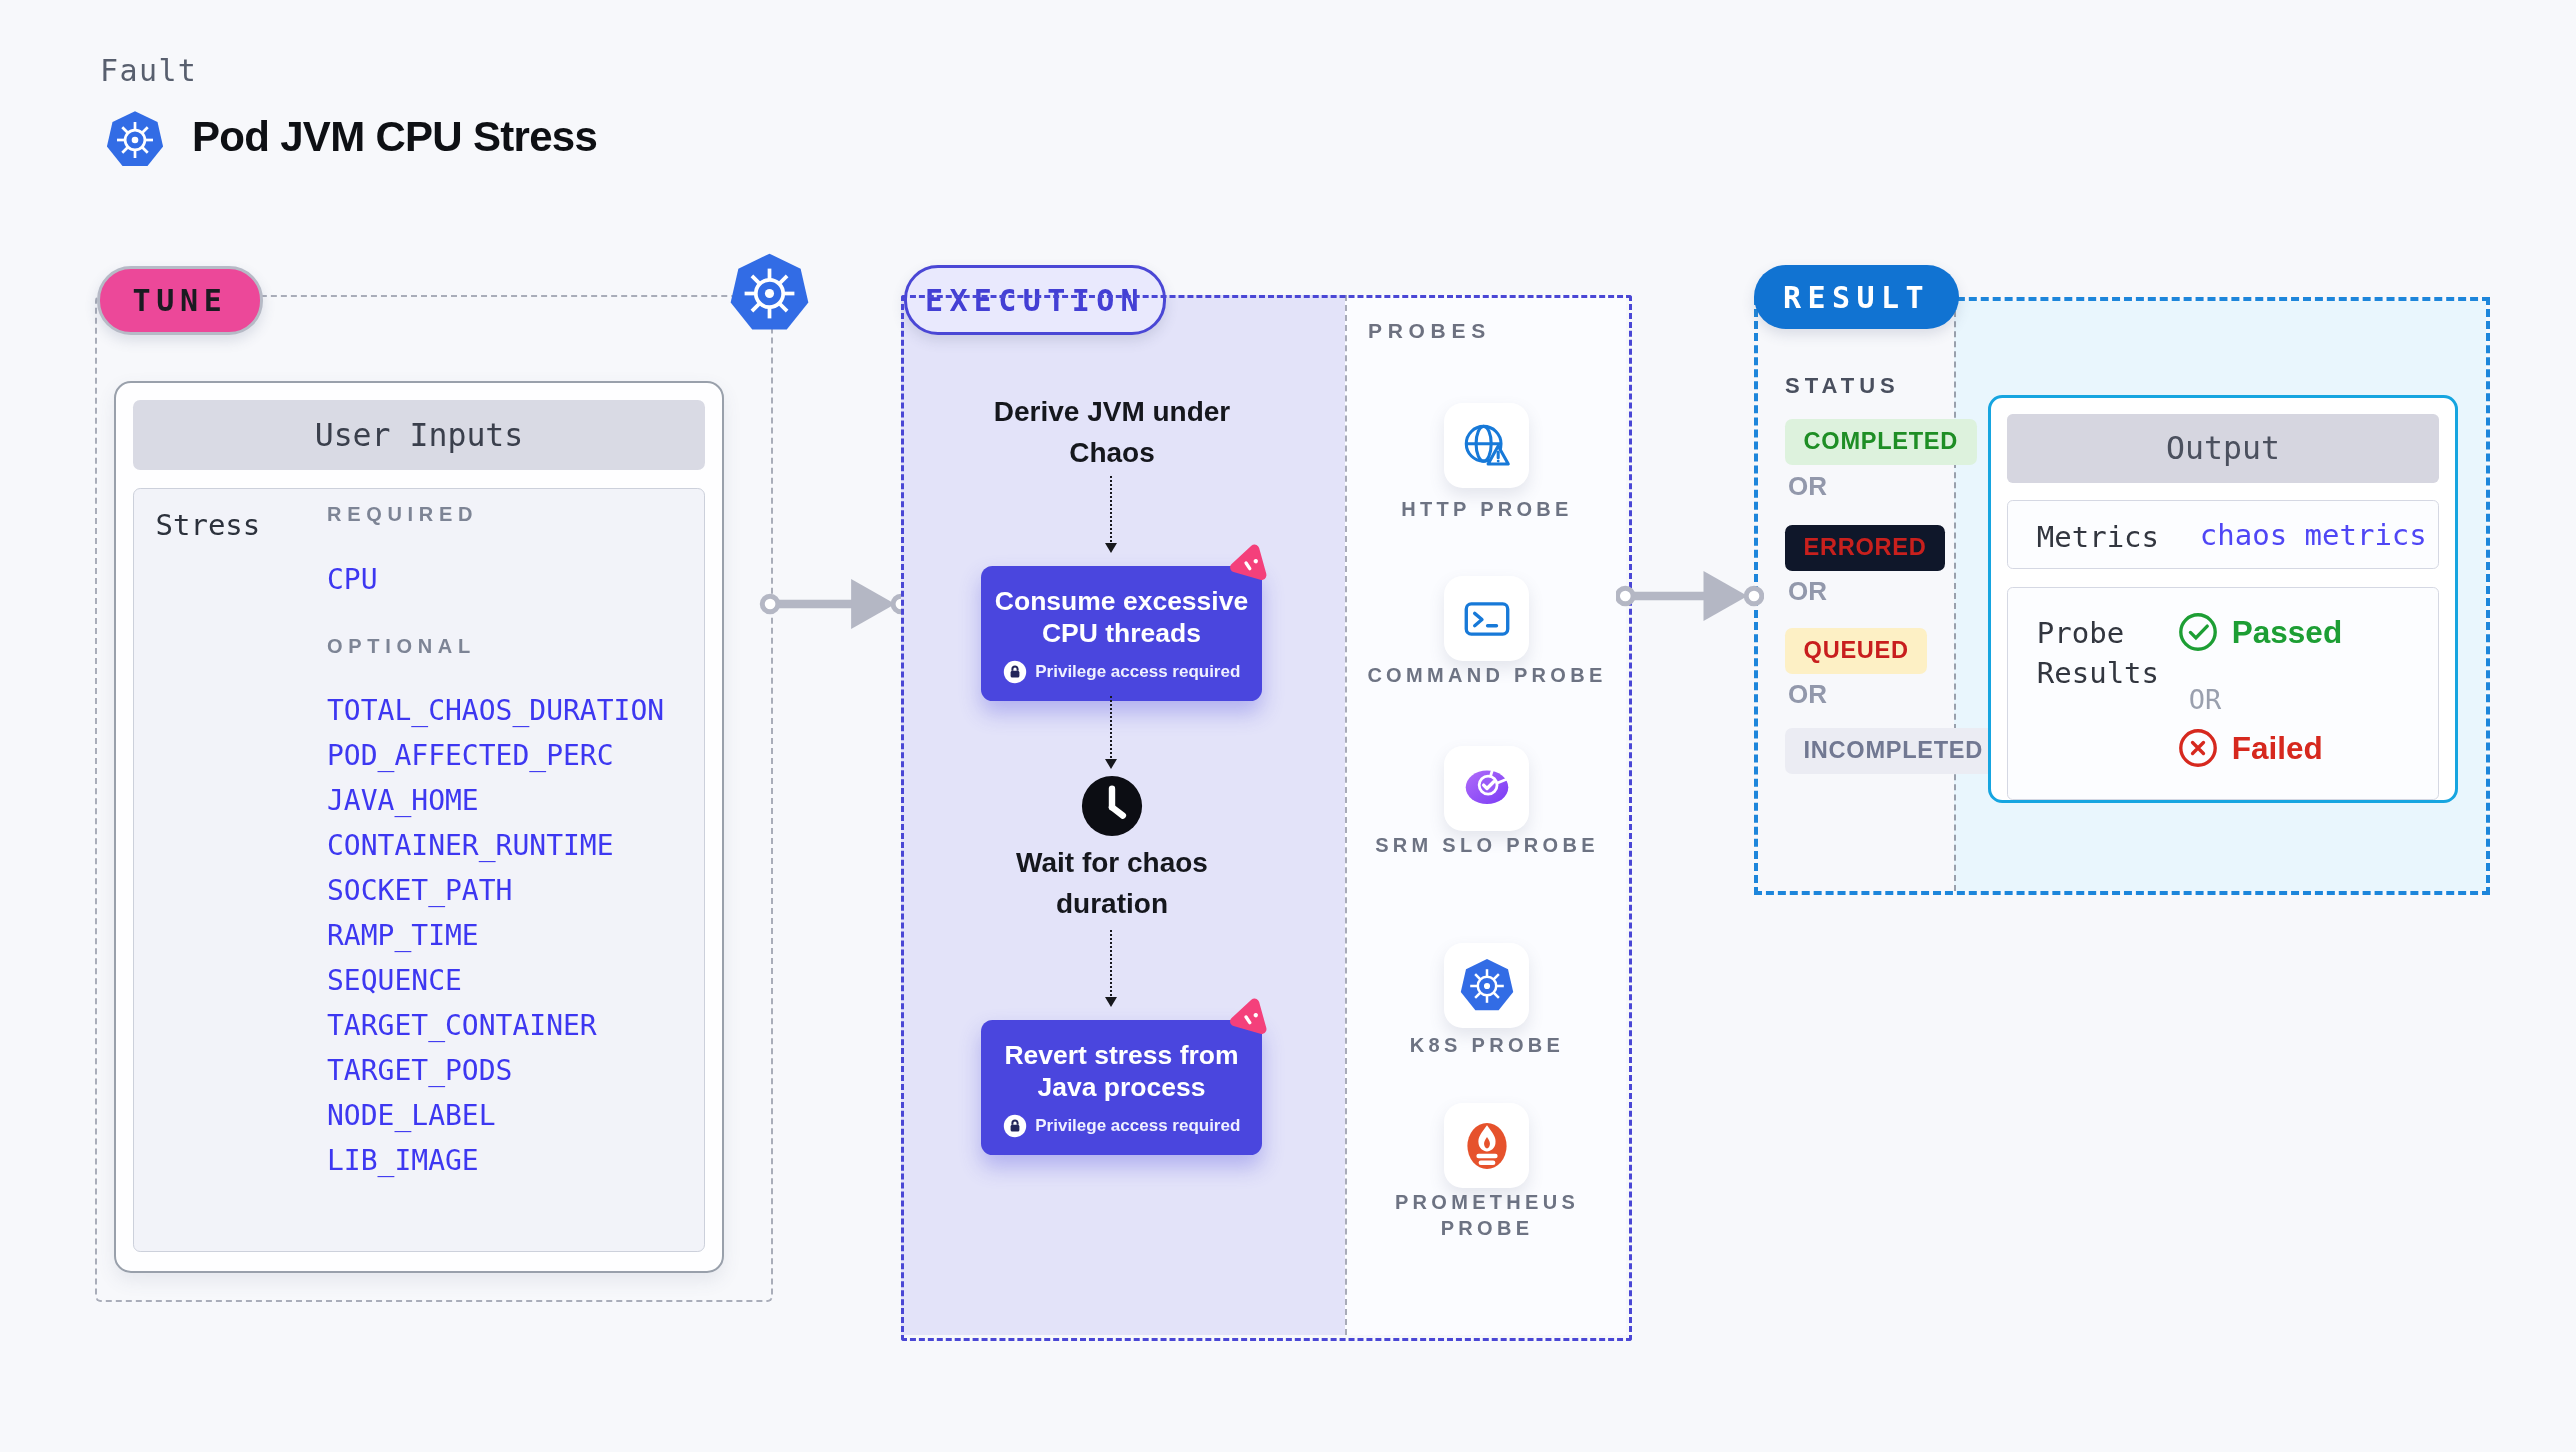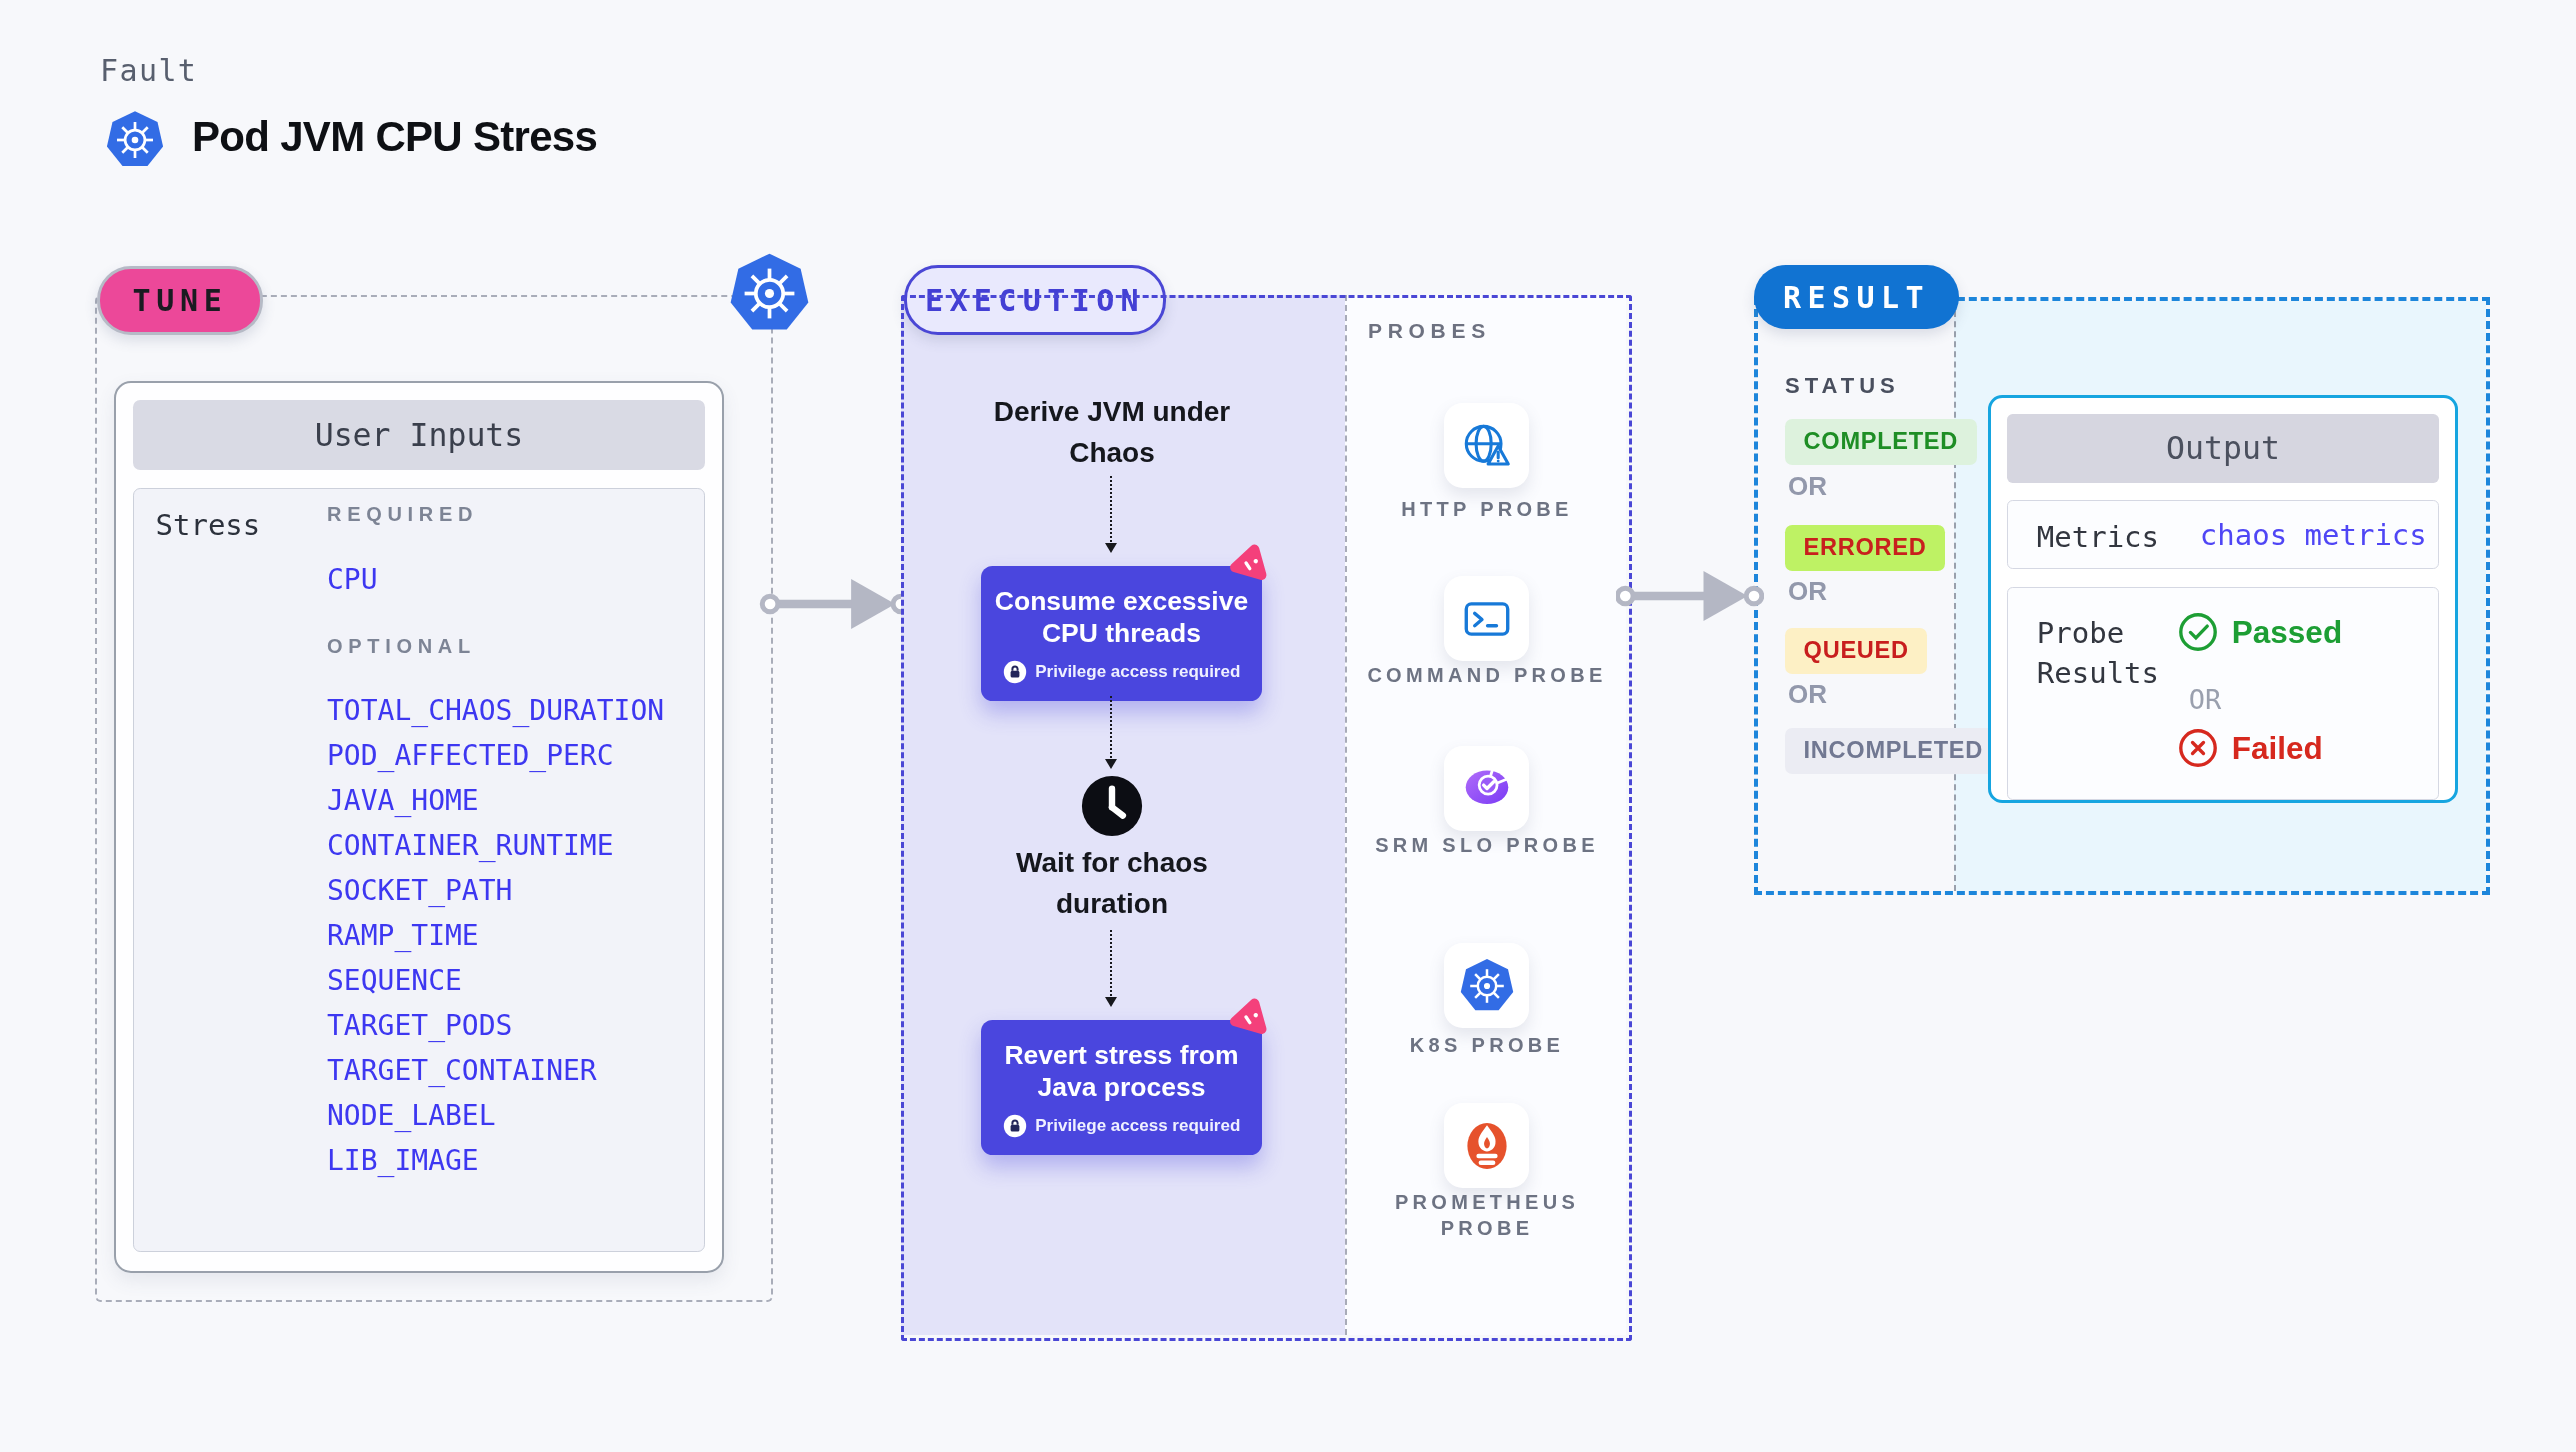--- a/index.html
+++ b/index.html
@@ -75,21 +75,21 @@
 
   
   .result-box{left:1754px;top:297px;width:728px;height:590px;border:4.3px dashed #1d86db;}
   .result-fill{position:absolute;left:196px;top:0;right:0;bottom:0;background:#e9f6fd;}
   .result-divider{position:absolute;left:196px;top:0;bottom:0;width:0;border-left:2.1px dashed #99a0ac;}
   .status-label{left:1785px;top:373px;font:bold 22px "Liberation Sans","DejaVu Sans",sans-serif;
                 letter-spacing:5px;color:#494f5e;z-index:3;}
   .badge{position:absolute;left:1785px;display:inline-block;padding:9.3px 18.6px;border-radius:7.2px;
          font:bold 23.6px "Liberation Sans","DejaVu Sans",sans-serif;letter-spacing:0.7px;z-index:3;white-space:nowrap;}
   .badge-completed{background:#ddf2dd;color:#1e8e25;}
-  .badge-errored{background:#bef264;color:#c8201d;}
+  .badge-errored{background:#0f172a;color:#c8201d;}
   .badge-queued{background:#fdf0c5;color:#c81e1e;}
   .badge-incompleted{background:#ebecf3;color:#717892;}
   .or-sep{position:absolute;left:1788px;font:600 26px "Liberation Sans","DejaVu Sans",sans-serif;color:#9298ab;z-index:3;}
 
   .output-panel{left:1988px;top:395px;width:470px;height:408px;background:#ffffff;border:3.6px solid #16a5e0;
                 border-radius:14.3px;padding:15.8px;box-sizing:border-box;z-index:3;}
   .output-header{height:69px;background:#d6d6e0;border-radius:5.7px;display:flex;align-items:center;justify-content:center;
                  font-size:31.5px;color:#4b505e;margin-bottom:17px;}
   .output-row{position:relative;border:1.4px solid #d5d8e3;border-radius:5.7px;background:#fcfdff;}
   .row-metrics{height:67px;margin-bottom:18.6px;}
@@ -155,22 +155,22 @@
         <div class="sec-label sec-required">REQUIRED</div>
         <div class="tn-item tn-req">CPU</div>
         <div class="sec-label sec-optional">OPTIONAL</div>
         <div class="tn-item">TOTAL_CHAOS_DURATION</div>
         <div class="tn-item">POD_AFFECTED_PERC</div>
         <div class="tn-item">JAVA_HOME</div>
         <div class="tn-item">CONTAINER_RUNTIME</div>
         <div class="tn-item">SOCKET_PATH</div>
         <div class="tn-item">RAMP_TIME</div>
         <div class="tn-item">SEQUENCE</div>
+        <div class="tn-item">TARGET_CONTAINER</div>
         <div class="tn-item">TARGET_PODS</div>
-        <div class="tn-item">TARGET_CONTAINER</div>
         <div class="tn-item">NODE_LABEL</div>
         <div class="tn-item">LIB_IMAGE</div>
       </div>
     </div>
   </div>
 
   <svg class="flow-arrow" style="left:758px;top:572px;" width="155" height="64" viewBox="0 0 216 90">
     <rect x="22" y="39" width="112" height="12" fill="#b4b7c4"></rect>
     <polygon points="130,10 130,80 192,45" fill="#b4b7c4"></polygon>
     <circle cx="16" cy="45" r="11" fill="#ffffff" stroke="#b4b7c4" stroke-width="7"></circle>

